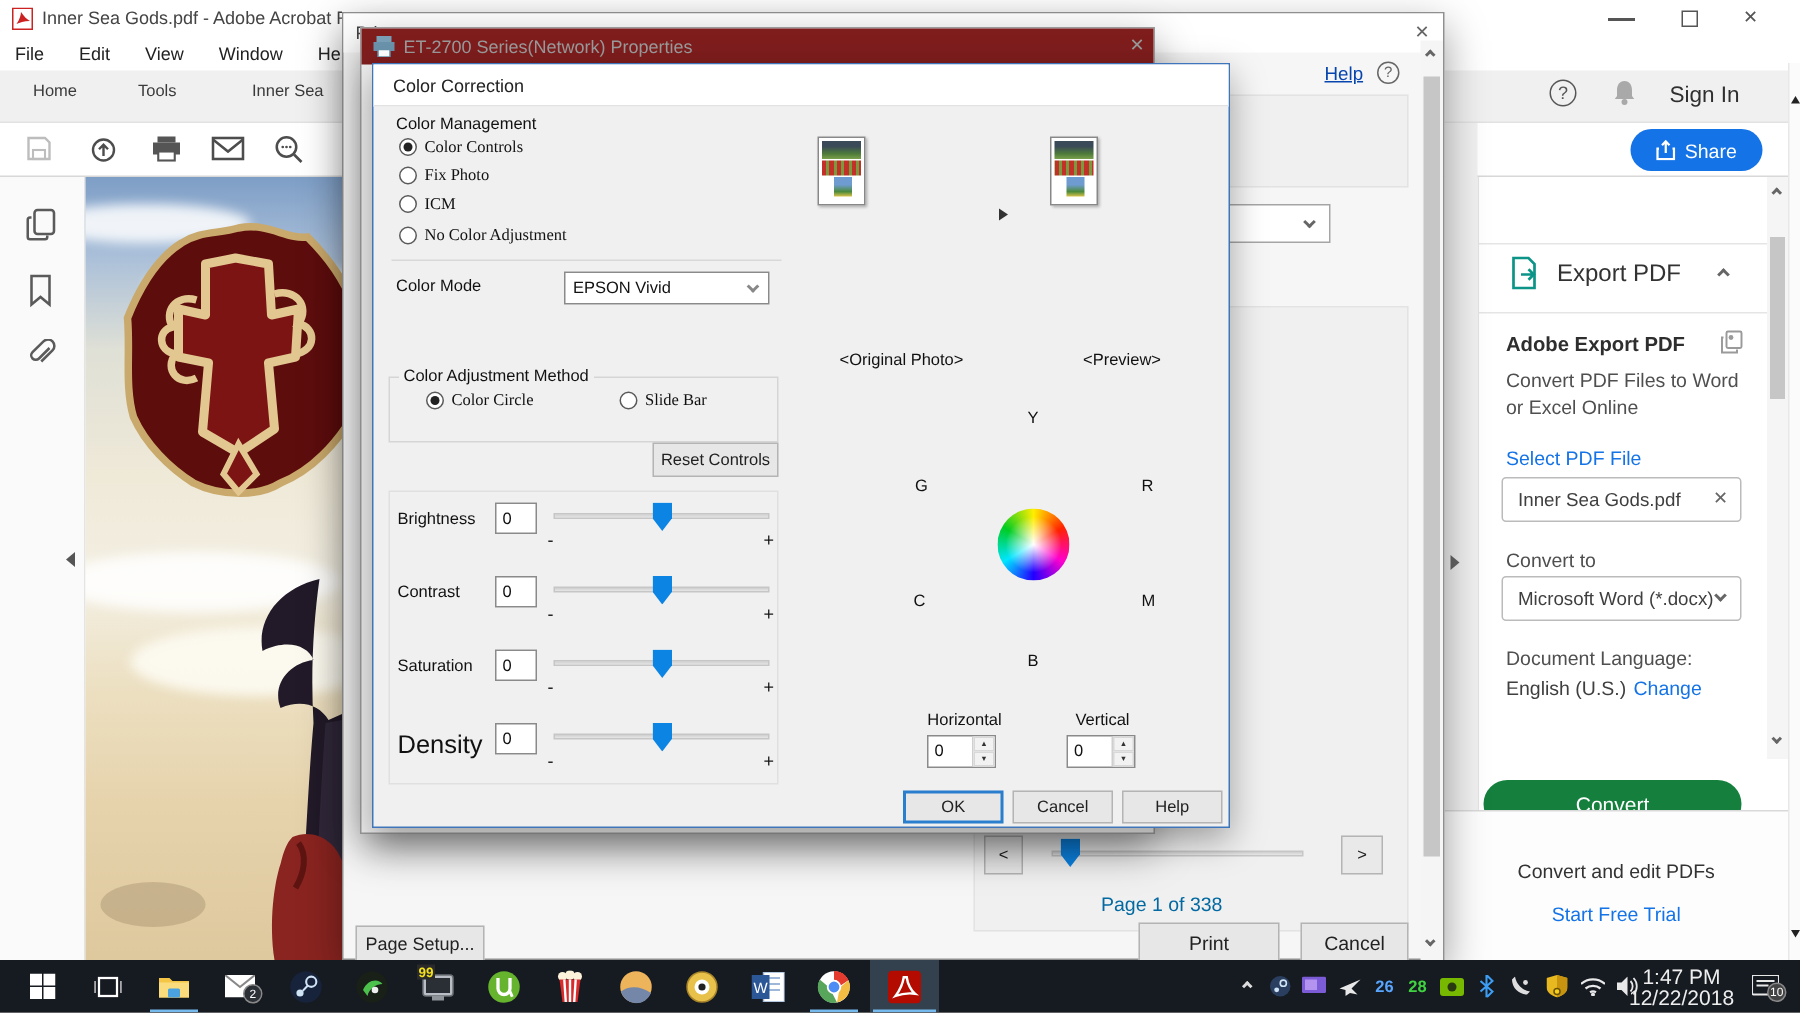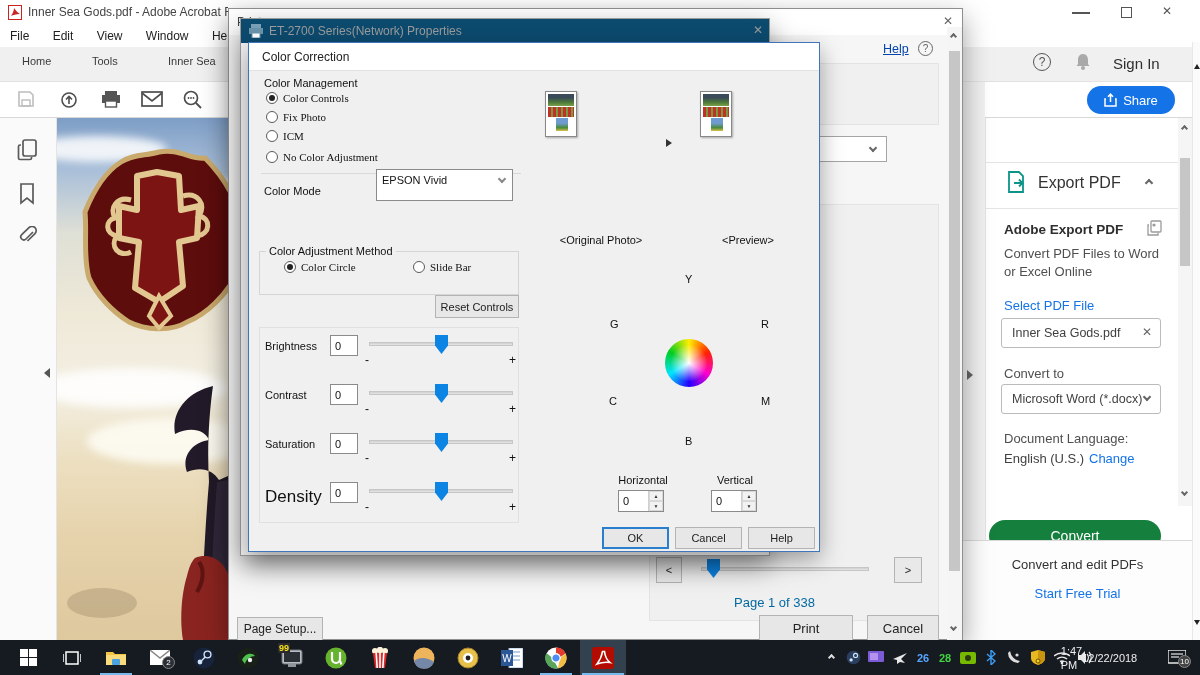--- a/index.html
+++ b/index.html
@@ -215,21 +215,21 @@
     </div>
 
     <div class="abs" style="left:18px;top:313px;color:#4f4f4f">Document Language:</div>
     <div class="abs" style="left:18px;top:333px;color:#3f3f3f">English (U.S.)</div>
     <div class="abs link" style="left:103px;top:333px">Change</div>
 
     <div class="pillbtn" style="left:3px;top:402px;width:172px;height:32px">Convert</div>
   </div>
 
   <div class="abs" style="left:963px;top:540px;width:229px;height:100px;background:#fdfdfd;border-top:1px solid #d9d9d9;text-align:center;font-size:13px;color:#333">
-    <div style="margin-top:16px">Convert and edit PDFs</div>
+    <div style="margin-top:32px">Convert and edit PDFs</div>
     <div class="link" style="margin-top:14px">Start Free Trial</div>
   </div>
 
   <div class="abs scroll" style="left:1178px;top:118px;width:14px;height:388px">
     <span class="abs chev up" style="left:4px;top:8px;width:5px;height:5px"></span>
     <div class="scrollthumb" style="left:2px;top:40px;width:10px;height:108px"></div>
     <span class="abs chev down" style="left:4px;top:372px;width:5px;height:5px"></span>
   </div>
 
   <div class="abs" style="left:1192px;top:42px;width:8px;height:598px;background:#fbfbfb;border-left:1px solid #e8e8e8">
@@ -264,21 +264,21 @@
     <div class="btn abs" style="left:638px;top:606px;width:72px;height:26px;font-size:13px">Cancel</div>
 
     <div class="abs scroll" style="left:718px;top:18px;width:15px;height:614px">
       <span class="abs chev up" style="left:4px;top:7px;width:5px;height:5px"></span>
       <div class="scrollthumb" style="left:2px;top:24px;width:11px;height:520px"></div>
       <span class="abs chev down" style="left:4px;top:598px;width:5px;height:5px"></span>
     </div>
   </div>
 
   <div class="abs dialog" style="left:240px;top:18px;width:530px;height:538px;background:#f0f0f0;border-color:#9a9a9a">
-    <div class="abs" style="left:0;top:0;width:528px;height:24px;background:#0c4a6e">
+    <div class="abs" style="left:0;top:0;width:528px;height:24px;background:#7f1d1d">
       <svg class="abs" style="left:7px;top:5px" width="16" height="14" viewBox="0 0 16 14">
         <rect x="3" y="0" width="10" height="4" fill="#7aa0b8"></rect>
         <rect x="1" y="4" width="14" height="6" fill="#6a93ac"></rect>
         <rect x="4" y="9" width="8" height="5" fill="#fff" stroke="#6a93ac"></rect>
       </svg>
       <div class="abs" style="left:28px;top:5px;font-size:12px;color:#9b9b9b">ET-2700 Series(Network) Properties</div>
       <div class="abs" style="left:512px;top:4px;font-size:12px;color:#999">✕</div>
     </div>
   </div>
 
@@ -300,21 +300,21 @@
       <span class="dotring"></span>
         <span>ICM</span>
     </div>
     <div class="radio" style="left:17px;top:108px">
       <span class="dotring"></span>
         <span>No Color Adjustment</span>
     </div>
     <div class="abs" style="left:12px;top:130px;width:260px;height:1px;background:#d8d8d8"></div>
 
     <div class="abs" style="left:15px;top:142px;font-size:11px;color:#111">Color Mode</div>
-    <div class="abs" style="left:127px;top:126px;width:137px;height:32px;background:#fff;border:1px solid #8a8a8a">
+    <div class="abs" style="left:127px;top:138px;width:137px;height:22px;background:#fff;border:1px solid #8a8a8a">
       <div class="abs" style="left:5px;top:4px;font-size:11px;color:#111">EPSON Vivid</div>
       <span class="abs chev down" style="left:122px;top:6px;border-color:#888"></span>
     </div>
 
     <div class="abs" style="left:296px;top:48px;width:32px;height:46px;background:#fff;border:1px solid #888;box-shadow:1px 1px 2px rgba(0,0,0,.3)">
       <div style="margin:2px 2px 0 2px;height:12px;background:linear-gradient(180deg,#3a4a58 30%,#4d7a3a 70%,#7aa04a)"></div>
       <div style="margin:1px 2px 0 2px;height:10px;background:repeating-linear-gradient(90deg,#c23028 0 3px,#7a9a40 3px 5px)"></div>
       <div style="margin:1px 8px 0 10px;height:13px;background:linear-gradient(180deg,#6f9cd0 40%,#4a8a3a 75%,#d9c24a)"></div>
     </div>
     <span class="abs" style="left:417px;top:96px;width:0;height:0;border-top:4px solid transparent;border-bottom:4px solid transparent;border-left:6px solid #333"></span>
@@ -563,21 +563,21 @@
           <path d="M0 4 A12 12 0 0 1 16 4 M3 7 A8 8 0 0 1 13 7 M6 9.5 A4 4 0 0 1 10 9.5" stroke="#e8e8e8" stroke-width="1.5" fill="none"></path>
           <circle cx="8" cy="11" r="1.3" fill="#e8e8e8"></circle>
         </svg>
     </div>
     <div class="tb-item" style="left:1074px;width:22px">
       <svg width="14" height="13" viewBox="0 0 14 13">
           <path d="M0 4 H3 L7 0 V13 L3 9 H0 Z" fill="#e8e8e8"></path>
           <path d="M9 3 A5 5 0 0 1 9 10 M11 1 A8 8 0 0 1 11 12" stroke="#e8e8e8" stroke-width="1.2" fill="none"></path>
         </svg>
     </div>
-    <div class="tb-item" style="left:1068px;width:62px;flex-direction:row;font-size:11px;line-height:14px">
+    <div class="tb-item" style="left:1090px;width:62px;flex-direction:column;font-size:14px;line-height:14px">
       <div>1:47 PM</div>
       <div>12/22/2018</div>
     </div>
     <div class="tb-item" style="left:1160px;width:34px">
       <svg width="18" height="15" viewBox="0 0 18 15">
           <rect x="0" y="0" width="18" height="13" rx="1" fill="none" stroke="#e8e8e8" stroke-width="1.4"></rect>
           <line x1="3" y1="4" x2="15" y2="4" stroke="#e8e8e8" stroke-width="1.2"></line>
           <line x1="3" y1="7" x2="11" y2="7" stroke="#e8e8e8" stroke-width="1.2"></line>
         </svg>
       <div class="badge" style="left:18px;top:15px;background:#444">10</div>

